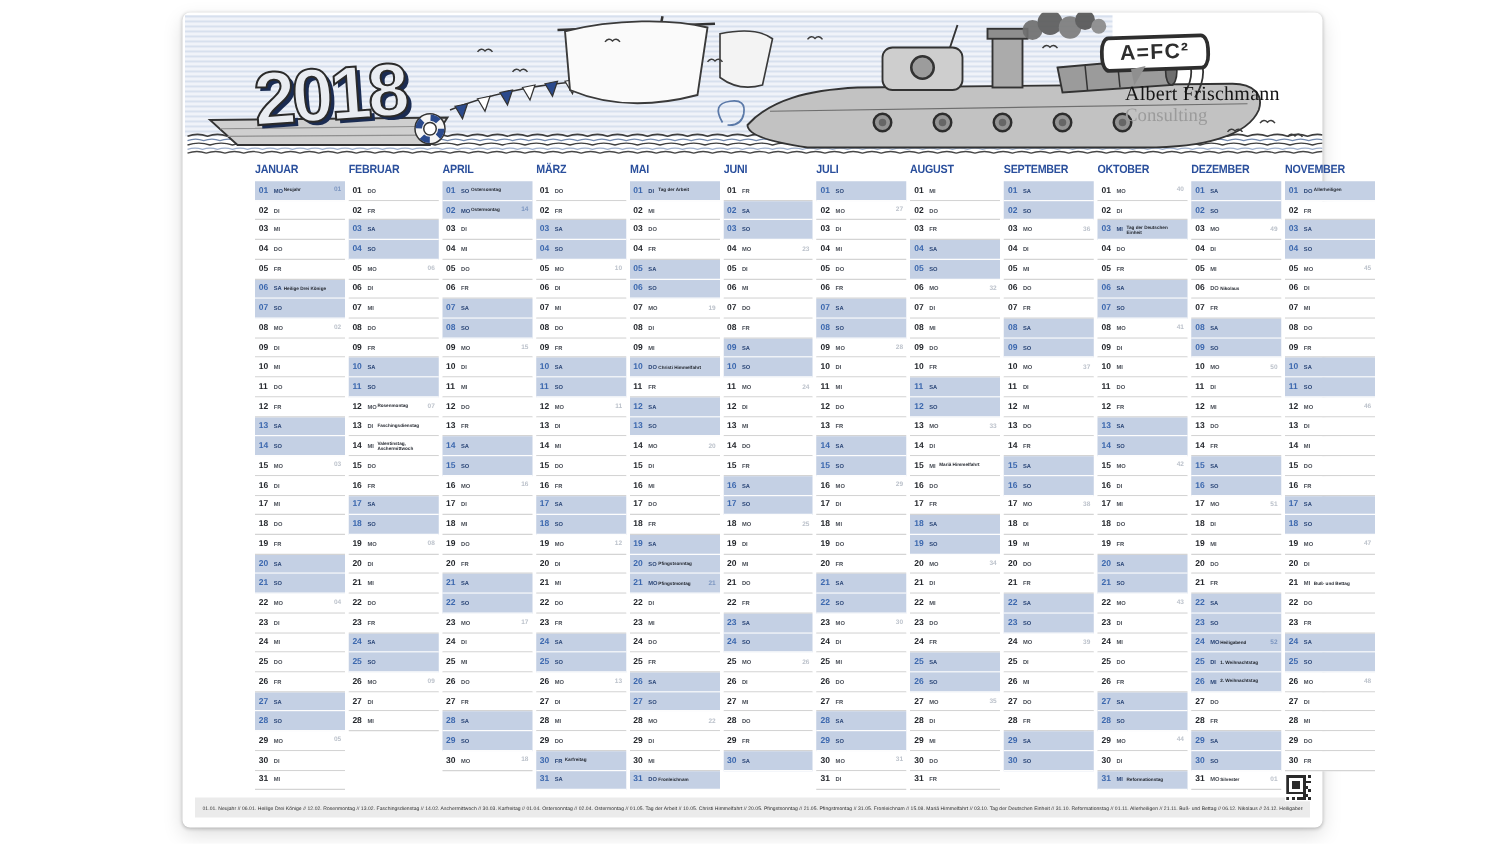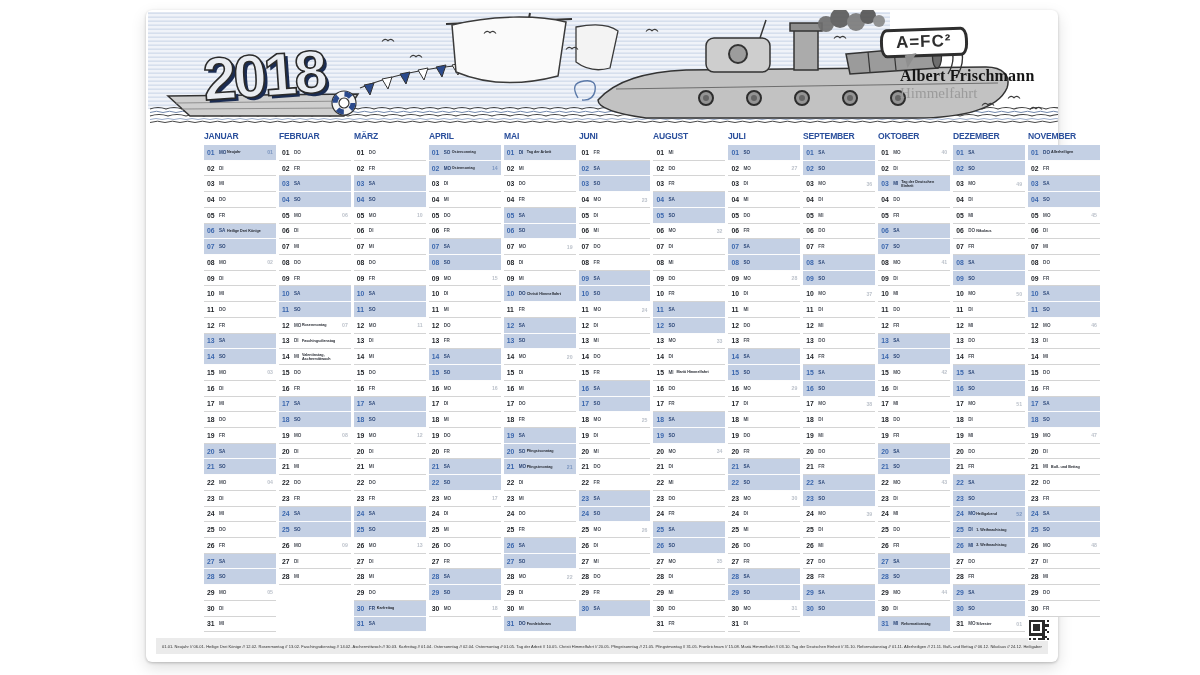--- a/index.html
+++ b/index.html
@@ -28,21 +28,21 @@
     border:3px solid #2e2e2e;border-radius:7px/12px;
     padding:1px 13px 2px;background:#fff;
     font-weight:bold;font-size:17px;letter-spacing:1px;color:#2e2e2e;
   }
   .logo-tail{
     width:0;height:0;margin-left:62px;margin-top:-3px;
     border-right:12px solid transparent;border-top:13px solid #8f8f8f;
     transform:rotate(-12deg);
   }
   .company{
-    font-family:"Liberation Serif",serif;font-weight:bold;
+    font-family:"Liberation Serif",serif;font-weight:normal;
     font-size:16px;color:#151515;margin:0 0 0 56px;letter-spacing:.2px;line-height:1.1;
   }
   .division{
     font-family:"Liberation Serif",serif;
     font-size:15px;color:#9b9b9b;margin:1px 0 0 56px;line-height:1.05;
   }
   
   .grid{
     position:absolute;left:10px;top:118px;width:896px;
     display:grid;grid-template-columns:repeat(12,1fr);column-gap:3px;margin-left:48px;
@@ -198,21 +198,21 @@
           <path d="M0,2 Q4,-3 8,1 Q12,-3 16,2" transform="translate(884,98) scale(0.75)" fill="none" stroke="#3c3c3c" stroke-width="1.6"></path>
         </g>
     </svg>
 
     <div class="logo">
       <div class="logo-box">
         <span>A=FC²</span>
       </div>
       <div class="logo-tail"></div>
       <div class="company">Albert Frischmann</div>
-      <div class="division">Himmelfahrt</div>
+      <div class="division">Consulting</div>
     </div>
   </div>
 
   <div class="grid" id="grid">
       <div class="month">
         <div class="month-name">JANUAR</div>
         <div class="day hl">
           <span class="num">01</span>
           <span class="wd">MO</span>
           <span class="note">Neujahr</span>
@@ -460,279 +460,279 @@
         <div class="day">
           <span class="num">27</span>
           <span class="wd">DI</span>
         </div>
         <div class="day">
           <span class="num">28</span>
           <span class="wd">MI</span>
         </div>
       </div>
       <div class="month">
-        <div class="month-name">MÄRZ</div>
-        <div class="day">
+        <div class="month-name">APRIL</div>
+        <div class="day hl">
           <span class="num">01</span>
-          <span class="wd">DO</span>
-        </div>
-        <div class="day">
+          <span class="wd">SO</span>
+          <span class="note">Ostersonntag</span>
+        </div>
+        <div class="day hl">
           <span class="num">02</span>
-          <span class="wd">FR</span>
-        </div>
-        <div class="day hl">
+          <span class="wd">MO</span>
+          <span class="note">Ostermontag</span>
+          <span class="wk">14</span>
+        </div>
+        <div class="day">
           <span class="num">03</span>
-          <span class="wd">SA</span>
-        </div>
-        <div class="day hl">
+          <span class="wd">DI</span>
+        </div>
+        <div class="day">
           <span class="num">04</span>
-          <span class="wd">SO</span>
+          <span class="wd">MI</span>
         </div>
         <div class="day">
           <span class="num">05</span>
-          <span class="wd">MO</span>
-          <span class="wk">10</span>
+          <span class="wd">DO</span>
         </div>
         <div class="day">
           <span class="num">06</span>
-          <span class="wd">DI</span>
-        </div>
-        <div class="day">
+          <span class="wd">FR</span>
+        </div>
+        <div class="day hl">
           <span class="num">07</span>
-          <span class="wd">MI</span>
-        </div>
-        <div class="day">
+          <span class="wd">SA</span>
+        </div>
+        <div class="day hl">
           <span class="num">08</span>
-          <span class="wd">DO</span>
+          <span class="wd">SO</span>
         </div>
         <div class="day">
           <span class="num">09</span>
-          <span class="wd">FR</span>
-        </div>
-        <div class="day hl">
+          <span class="wd">MO</span>
+          <span class="wk">15</span>
+        </div>
+        <div class="day">
           <span class="num">10</span>
-          <span class="wd">SA</span>
-        </div>
-        <div class="day hl">
+          <span class="wd">DI</span>
+        </div>
+        <div class="day">
           <span class="num">11</span>
-          <span class="wd">SO</span>
+          <span class="wd">MI</span>
         </div>
         <div class="day">
           <span class="num">12</span>
-          <span class="wd">MO</span>
-          <span class="wk">11</span>
+          <span class="wd">DO</span>
         </div>
         <div class="day">
           <span class="num">13</span>
-          <span class="wd">DI</span>
-        </div>
-        <div class="day">
+          <span class="wd">FR</span>
+        </div>
+        <div class="day hl">
           <span class="num">14</span>
-          <span class="wd">MI</span>
-        </div>
-        <div class="day">
+          <span class="wd">SA</span>
+        </div>
+        <div class="day hl">
           <span class="num">15</span>
-          <span class="wd">DO</span>
+          <span class="wd">SO</span>
         </div>
         <div class="day">
           <span class="num">16</span>
-          <span class="wd">FR</span>
-        </div>
-        <div class="day hl">
+          <span class="wd">MO</span>
+          <span class="wk">16</span>
+        </div>
+        <div class="day">
           <span class="num">17</span>
-          <span class="wd">SA</span>
-        </div>
-        <div class="day hl">
+          <span class="wd">DI</span>
+        </div>
+        <div class="day">
           <span class="num">18</span>
-          <span class="wd">SO</span>
+          <span class="wd">MI</span>
         </div>
         <div class="day">
           <span class="num">19</span>
-          <span class="wd">MO</span>
-          <span class="wk">12</span>
+          <span class="wd">DO</span>
         </div>
         <div class="day">
           <span class="num">20</span>
-          <span class="wd">DI</span>
-        </div>
-        <div class="day">
+          <span class="wd">FR</span>
+        </div>
+        <div class="day hl">
           <span class="num">21</span>
-          <span class="wd">MI</span>
-        </div>
-        <div class="day">
+          <span class="wd">SA</span>
+        </div>
+        <div class="day hl">
           <span class="num">22</span>
-          <span class="wd">DO</span>
+          <span class="wd">SO</span>
         </div>
         <div class="day">
           <span class="num">23</span>
-          <span class="wd">FR</span>
-        </div>
-        <div class="day hl">
+          <span class="wd">MO</span>
+          <span class="wk">17</span>
+        </div>
+        <div class="day">
           <span class="num">24</span>
-          <span class="wd">SA</span>
-        </div>
-        <div class="day hl">
+          <span class="wd">DI</span>
+        </div>
+        <div class="day">
           <span class="num">25</span>
-          <span class="wd">SO</span>
+          <span class="wd">MI</span>
         </div>
         <div class="day">
           <span class="num">26</span>
-          <span class="wd">MO</span>
-          <span class="wk">13</span>
+          <span class="wd">DO</span>
         </div>
         <div class="day">
           <span class="num">27</span>
-          <span class="wd">DI</span>
-        </div>
-        <div class="day">
+          <span class="wd">FR</span>
+        </div>
+        <div class="day hl">
           <span class="num">28</span>
-          <span class="wd">MI</span>
-        </div>
-        <div class="day">
+          <span class="wd">SA</span>
+        </div>
+        <div class="day hl">
           <span class="num">29</span>
-          <span class="wd">DO</span>
-        </div>
-        <div class="day hl">
+          <span class="wd">SO</span>
+        </div>
+        <div class="day">
           <span class="num">30</span>
-          <span class="wd">FR</span>
-          <span class="note">Karfreitag</span>
-        </div>
-        <div class="day hl">
-          <span class="num">31</span>
-          <span class="wd">SA</span>
+          <span class="wd">MO</span>
+          <span class="wk">18</span>
         </div>
       </div>
       <div class="month">
-        <div class="month-name">APRIL</div>
-        <div class="day hl">
+        <div class="month-name">MÄRZ</div>
+        <div class="day">
           <span class="num">01</span>
-          <span class="wd">SO</span>
-          <span class="note">Ostersonntag</span>
-        </div>
-        <div class="day hl">
+          <span class="wd">DO</span>
+        </div>
+        <div class="day">
           <span class="num">02</span>
-          <span class="wd">MO</span>
-          <span class="note">Ostermontag</span>
-          <span class="wk">14</span>
-        </div>
-        <div class="day">
+          <span class="wd">FR</span>
+        </div>
+        <div class="day hl">
           <span class="num">03</span>
-          <span class="wd">DI</span>
-        </div>
-        <div class="day">
+          <span class="wd">SA</span>
+        </div>
+        <div class="day hl">
           <span class="num">04</span>
-          <span class="wd">MI</span>
+          <span class="wd">SO</span>
         </div>
         <div class="day">
           <span class="num">05</span>
-          <span class="wd">DO</span>
+          <span class="wd">MO</span>
+          <span class="wk">10</span>
         </div>
         <div class="day">
           <span class="num">06</span>
-          <span class="wd">FR</span>
-        </div>
-        <div class="day hl">
+          <span class="wd">DI</span>
+        </div>
+        <div class="day">
           <span class="num">07</span>
-          <span class="wd">SA</span>
-        </div>
-        <div class="day hl">
+          <span class="wd">MI</span>
+        </div>
+        <div class="day">
           <span class="num">08</span>
-          <span class="wd">SO</span>
+          <span class="wd">DO</span>
         </div>
         <div class="day">
           <span class="num">09</span>
-          <span class="wd">MO</span>
-          <span class="wk">15</span>
-        </div>
-        <div class="day">
+          <span class="wd">FR</span>
+        </div>
+        <div class="day hl">
           <span class="num">10</span>
-          <span class="wd">DI</span>
-        </div>
-        <div class="day">
+          <span class="wd">SA</span>
+        </div>
+        <div class="day hl">
           <span class="num">11</span>
-          <span class="wd">MI</span>
+          <span class="wd">SO</span>
         </div>
         <div class="day">
           <span class="num">12</span>
-          <span class="wd">DO</span>
+          <span class="wd">MO</span>
+          <span class="wk">11</span>
         </div>
         <div class="day">
           <span class="num">13</span>
-          <span class="wd">FR</span>
-        </div>
-        <div class="day hl">
+          <span class="wd">DI</span>
+        </div>
+        <div class="day">
           <span class="num">14</span>
-          <span class="wd">SA</span>
-        </div>
-        <div class="day hl">
+          <span class="wd">MI</span>
+        </div>
+        <div class="day">
           <span class="num">15</span>
-          <span class="wd">SO</span>
+          <span class="wd">DO</span>
         </div>
         <div class="day">
           <span class="num">16</span>
-          <span class="wd">MO</span>
-          <span class="wk">16</span>
-        </div>
-        <div class="day">
+          <span class="wd">FR</span>
+        </div>
+        <div class="day hl">
           <span class="num">17</span>
-          <span class="wd">DI</span>
-        </div>
-        <div class="day">
+          <span class="wd">SA</span>
+        </div>
+        <div class="day hl">
           <span class="num">18</span>
-          <span class="wd">MI</span>
+          <span class="wd">SO</span>
         </div>
         <div class="day">
           <span class="num">19</span>
-          <span class="wd">DO</span>
+          <span class="wd">MO</span>
+          <span class="wk">12</span>
         </div>
         <div class="day">
           <span class="num">20</span>
-          <span class="wd">FR</span>
-        </div>
-        <div class="day hl">
+          <span class="wd">DI</span>
+        </div>
+        <div class="day">
           <span class="num">21</span>
-          <span class="wd">SA</span>
-        </div>
-        <div class="day hl">
+          <span class="wd">MI</span>
+        </div>
+        <div class="day">
           <span class="num">22</span>
-          <span class="wd">SO</span>
+          <span class="wd">DO</span>
         </div>
         <div class="day">
           <span class="num">23</span>
-          <span class="wd">MO</span>
-          <span class="wk">17</span>
-        </div>
-        <div class="day">
+          <span class="wd">FR</span>
+        </div>
+        <div class="day hl">
           <span class="num">24</span>
-          <span class="wd">DI</span>
-        </div>
-        <div class="day">
+          <span class="wd">SA</span>
+        </div>
+        <div class="day hl">
           <span class="num">25</span>
-          <span class="wd">MI</span>
+          <span class="wd">SO</span>
         </div>
         <div class="day">
           <span class="num">26</span>
-          <span class="wd">DO</span>
+          <span class="wd">MO</span>
+          <span class="wk">13</span>
         </div>
         <div class="day">
           <span class="num">27</span>
-          <span class="wd">FR</span>
-        </div>
-        <div class="day hl">
+          <span class="wd">DI</span>
+        </div>
+        <div class="day">
           <span class="num">28</span>
-          <span class="wd">SA</span>
-        </div>
-        <div class="day hl">
+          <span class="wd">MI</span>
+        </div>
+        <div class="day">
           <span class="num">29</span>
-          <span class="wd">SO</span>
-        </div>
-        <div class="day">
+          <span class="wd">DO</span>
+        </div>
+        <div class="day hl">
           <span class="num">30</span>
-          <span class="wd">MO</span>
-          <span class="wk">18</span>
+          <span class="wd">FR</span>
+          <span class="note">Karfreitag</span>
+        </div>
+        <div class="day hl">
+          <span class="num">31</span>
+          <span class="wd">SA</span>
         </div>
       </div>
       <div class="month">
         <div class="month-name">MAI</div>
         <div class="day hl">
           <span class="num">01</span>
           <span class="wd">DI</span>
           <span class="note">Tag der Arbeit</span>
         </div>
         <div class="day">
@@ -985,281 +985,281 @@
         <div class="day">
           <span class="num">29</span>
           <span class="wd">FR</span>
         </div>
         <div class="day hl">
           <span class="num">30</span>
           <span class="wd">SA</span>
         </div>
       </div>
       <div class="month">
-        <div class="month-name">AUGUST</div>
-        <div class="day">
+        <div class="month-name">JULI</div>
+        <div class="day hl">
           <span class="num">01</span>
-          <span class="wd">MI</span>
+          <span class="wd">SO</span>
         </div>
         <div class="day">
           <span class="num">02</span>
-          <span class="wd">DO</span>
+          <span class="wd">MO</span>
+          <span class="wk">27</span>
         </div>
         <div class="day">
           <span class="num">03</span>
-          <span class="wd">FR</span>
-        </div>
-        <div class="day hl">
+          <span class="wd">DI</span>
+        </div>
+        <div class="day">
           <span class="num">04</span>
-          <span class="wd">SA</span>
-        </div>
-        <div class="day hl">
+          <span class="wd">MI</span>
+        </div>
+        <div class="day">
           <span class="num">05</span>
-          <span class="wd">SO</span>
+          <span class="wd">DO</span>
         </div>
         <div class="day">
           <span class="num">06</span>
-          <span class="wd">MO</span>
-          <span class="wk">32</span>
-        </div>
-        <div class="day">
+          <span class="wd">FR</span>
+        </div>
+        <div class="day hl">
           <span class="num">07</span>
-          <span class="wd">DI</span>
-        </div>
-        <div class="day">
+          <span class="wd">SA</span>
+        </div>
+        <div class="day hl">
           <span class="num">08</span>
-          <span class="wd">MI</span>
+          <span class="wd">SO</span>
         </div>
         <div class="day">
           <span class="num">09</span>
-          <span class="wd">DO</span>
+          <span class="wd">MO</span>
+          <span class="wk">28</span>
         </div>
         <div class="day">
           <span class="num">10</span>
-          <span class="wd">FR</span>
-        </div>
-        <div class="day hl">
+          <span class="wd">DI</span>
+        </div>
+        <div class="day">
           <span class="num">11</span>
-          <span class="wd">SA</span>
-        </div>
-        <div class="day hl">
+          <span class="wd">MI</span>
+        </div>
+        <div class="day">
           <span class="num">12</span>
-          <span class="wd">SO</span>
+          <span class="wd">DO</span>
         </div>
         <div class="day">
           <span class="num">13</span>
-          <span class="wd">MO</span>
-          <span class="wk">33</span>
-        </div>
-        <div class="day">
+          <span class="wd">FR</span>
+        </div>
+        <div class="day hl">
           <span class="num">14</span>
-          <span class="wd">DI</span>
-        </div>
-        <div class="day">
+          <span class="wd">SA</span>
+        </div>
+        <div class="day hl">
           <span class="num">15</span>
-          <span class="wd">MI</span>
-          <span class="note">Mariä Himmelfahrt</span>
+          <span class="wd">SO</span>
         </div>
         <div class="day">
           <span class="num">16</span>
-          <span class="wd">DO</span>
+          <span class="wd">MO</span>
+          <span class="wk">29</span>
         </div>
         <div class="day">
           <span class="num">17</span>
-          <span class="wd">FR</span>
-        </div>
-        <div class="day hl">
+          <span class="wd">DI</span>
+        </div>
+        <div class="day">
           <span class="num">18</span>
-          <span class="wd">SA</span>
-        </div>
-        <div class="day hl">
+          <span class="wd">MI</span>
+        </div>
+        <div class="day">
           <span class="num">19</span>
-          <span class="wd">SO</span>
+          <span class="wd">DO</span>
         </div>
         <div class="day">
           <span class="num">20</span>
-          <span class="wd">MO</span>
-          <span class="wk">34</span>
-        </div>
-        <div class="day">
+          <span class="wd">FR</span>
+        </div>
+        <div class="day hl">
           <span class="num">21</span>
-          <span class="wd">DI</span>
-        </div>
-        <div class="day">
+          <span class="wd">SA</span>
+        </div>
+        <div class="day hl">
           <span class="num">22</span>
-          <span class="wd">MI</span>
+          <span class="wd">SO</span>
         </div>
         <div class="day">
           <span class="num">23</span>
-          <span class="wd">DO</span>
+          <span class="wd">MO</span>
+          <span class="wk">30</span>
         </div>
         <div class="day">
           <span class="num">24</span>
-          <span class="wd">FR</span>
-        </div>
-        <div class="day hl">
+          <span class="wd">DI</span>
+        </div>
+        <div class="day">
           <span class="num">25</span>
-          <span class="wd">SA</span>
-        </div>
-        <div class="day hl">
+          <span class="wd">MI</span>
+        </div>
+        <div class="day">
           <span class="num">26</span>
-          <span class="wd">SO</span>
+          <span class="wd">DO</span>
         </div>
         <div class="day">
           <span class="num">27</span>
-          <span class="wd">MO</span>
-          <span class="wk">35</span>
-        </div>
-        <div class="day">
+          <span class="wd">FR</span>
+        </div>
+        <div class="day hl">
           <span class="num">28</span>
-          <span class="wd">DI</span>
-        </div>
-        <div class="day">
+          <span class="wd">SA</span>
+        </div>
+        <div class="day hl">
           <span class="num">29</span>
-          <span class="wd">MI</span>
+          <span class="wd">SO</span>
         </div>
         <div class="day">
           <span class="num">30</span>
-          <span class="wd">DO</span>
+          <span class="wd">MO</span>
+          <span class="wk">31</span>
         </div>
         <div class="day">
           <span class="num">31</span>
-          <span class="wd">FR</span>
+          <span class="wd">DI</span>
         </div>
       </div>
       <div class="month">
-        <div class="month-name">JULI</div>
-        <div class="day hl">
+        <div class="month-name">AUGUST</div>
+        <div class="day">
           <span class="num">01</span>
-          <span class="wd">SO</span>
+          <span class="wd">MI</span>
         </div>
         <div class="day">
           <span class="num">02</span>
-          <span class="wd">MO</span>
-          <span class="wk">27</span>
+          <span class="wd">DO</span>
         </div>
         <div class="day">
           <span class="num">03</span>
-          <span class="wd">DI</span>
-        </div>
-        <div class="day">
+          <span class="wd">FR</span>
+        </div>
+        <div class="day hl">
           <span class="num">04</span>
-          <span class="wd">MI</span>
-        </div>
-        <div class="day">
+          <span class="wd">SA</span>
+        </div>
+        <div class="day hl">
           <span class="num">05</span>
-          <span class="wd">DO</span>
+          <span class="wd">SO</span>
         </div>
         <div class="day">
           <span class="num">06</span>
-          <span class="wd">FR</span>
-        </div>
-        <div class="day hl">
+          <span class="wd">MO</span>
+          <span class="wk">32</span>
+        </div>
+        <div class="day">
           <span class="num">07</span>
-          <span class="wd">SA</span>
-        </div>
-        <div class="day hl">
+          <span class="wd">DI</span>
+        </div>
+        <div class="day">
           <span class="num">08</span>
-          <span class="wd">SO</span>
+          <span class="wd">MI</span>
         </div>
         <div class="day">
           <span class="num">09</span>
-          <span class="wd">MO</span>
-          <span class="wk">28</span>
+          <span class="wd">DO</span>
         </div>
         <div class="day">
           <span class="num">10</span>
-          <span class="wd">DI</span>
-        </div>
-        <div class="day">
+          <span class="wd">FR</span>
+        </div>
+        <div class="day hl">
           <span class="num">11</span>
-          <span class="wd">MI</span>
-        </div>
-        <div class="day">
+          <span class="wd">SA</span>
+        </div>
+        <div class="day hl">
           <span class="num">12</span>
-          <span class="wd">DO</span>
+          <span class="wd">SO</span>
         </div>
         <div class="day">
           <span class="num">13</span>
-          <span class="wd">FR</span>
-        </div>
-        <div class="day hl">
+          <span class="wd">MO</span>
+          <span class="wk">33</span>
+        </div>
+        <div class="day">
           <span class="num">14</span>
-          <span class="wd">SA</span>
-        </div>
-        <div class="day hl">
+          <span class="wd">DI</span>
+        </div>
+        <div class="day">
           <span class="num">15</span>
-          <span class="wd">SO</span>
+          <span class="wd">MI</span>
+          <span class="note">Mariä Himmelfahrt</span>
         </div>
         <div class="day">
           <span class="num">16</span>
-          <span class="wd">MO</span>
-          <span class="wk">29</span>
+          <span class="wd">DO</span>
         </div>
         <div class="day">
           <span class="num">17</span>
-          <span class="wd">DI</span>
-        </div>
-        <div class="day">
+          <span class="wd">FR</span>
+        </div>
+        <div class="day hl">
           <span class="num">18</span>
-          <span class="wd">MI</span>
-        </div>
-        <div class="day">
+          <span class="wd">SA</span>
+        </div>
+        <div class="day hl">
           <span class="num">19</span>
-          <span class="wd">DO</span>
+          <span class="wd">SO</span>
         </div>
         <div class="day">
           <span class="num">20</span>
-          <span class="wd">FR</span>
-        </div>
-        <div class="day hl">
+          <span class="wd">MO</span>
+          <span class="wk">34</span>
+        </div>
+        <div class="day">
           <span class="num">21</span>
-          <span class="wd">SA</span>
-        </div>
-        <div class="day hl">
+          <span class="wd">DI</span>
+        </div>
+        <div class="day">
           <span class="num">22</span>
-          <span class="wd">SO</span>
+          <span class="wd">MI</span>
         </div>
         <div class="day">
           <span class="num">23</span>
-          <span class="wd">MO</span>
-          <span class="wk">30</span>
+          <span class="wd">DO</span>
         </div>
         <div class="day">
           <span class="num">24</span>
-          <span class="wd">DI</span>
-        </div>
-        <div class="day">
+          <span class="wd">FR</span>
+        </div>
+        <div class="day hl">
           <span class="num">25</span>
-          <span class="wd">MI</span>
-        </div>
-        <div class="day">
+          <span class="wd">SA</span>
+        </div>
+        <div class="day hl">
           <span class="num">26</span>
-          <span class="wd">DO</span>
+          <span class="wd">SO</span>
         </div>
         <div class="day">
           <span class="num">27</span>
-          <span class="wd">FR</span>
-        </div>
-        <div class="day hl">
+          <span class="wd">MO</span>
+          <span class="wk">35</span>
+        </div>
+        <div class="day">
           <span class="num">28</span>
-          <span class="wd">SA</span>
-        </div>
-        <div class="day hl">
+          <span class="wd">DI</span>
+        </div>
+        <div class="day">
           <span class="num">29</span>
-          <span class="wd">SO</span>
+          <span class="wd">MI</span>
         </div>
         <div class="day">
           <span class="num">30</span>
-          <span class="wd">MO</span>
-          <span class="wk">31</span>
+          <span class="wd">DO</span>
         </div>
         <div class="day">
           <span class="num">31</span>
-          <span class="wd">DI</span>
+          <span class="wd">FR</span>
         </div>
       </div>
       <div class="month">
         <div class="month-name">SEPTEMBER</div>
         <div class="day hl">
           <span class="num">01</span>
           <span class="wd">SA</span>
         </div>
         <div class="day hl">
           <span class="num">02</span>

